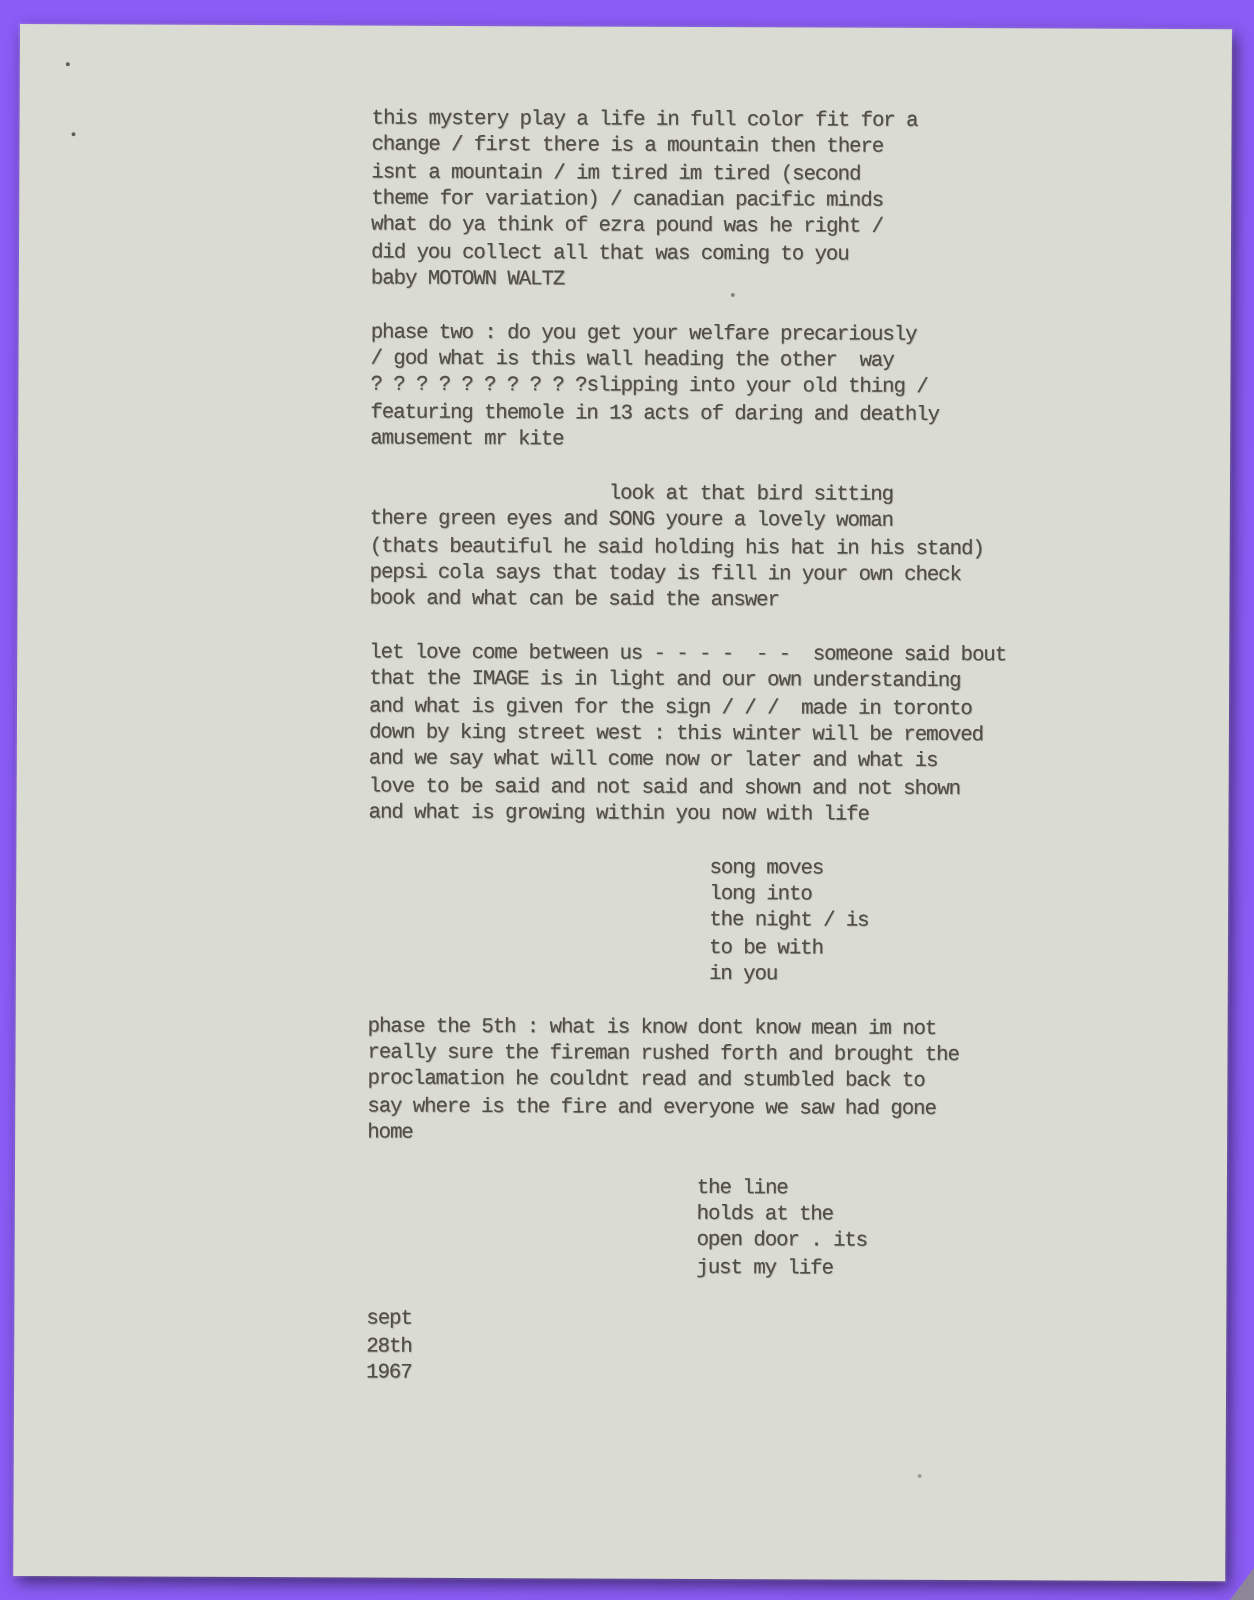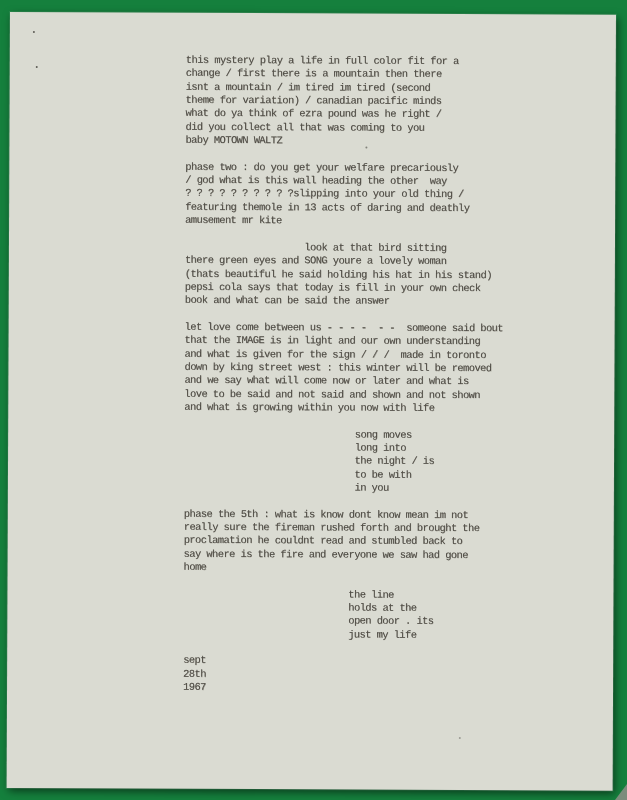--- a/index.html
+++ b/index.html
@@ -8,21 +8,21 @@
     background: #181512;
     width: 627px;
     height: 800px;
     overflow: hidden;
     font-family: "Liberation Mono", "DejaVu Sans Mono", monospace;
   }
   .stage {
     position: relative;
     width: 627px;
     height: 800px;
-    background: #15803d;
+    background: #8b5cf6;
     text-decoration: underline;
   }
   .paper {
     position: absolute;
     left: 10px;
     top: 12px;
     width: 606px;
     height: 776px;
     background: linear-gradient(155deg, #dddted 0%, #dcddd4 0%, #d9dad1 55%, #d5d6cd 100%);
     background-color: #dadbd2;

